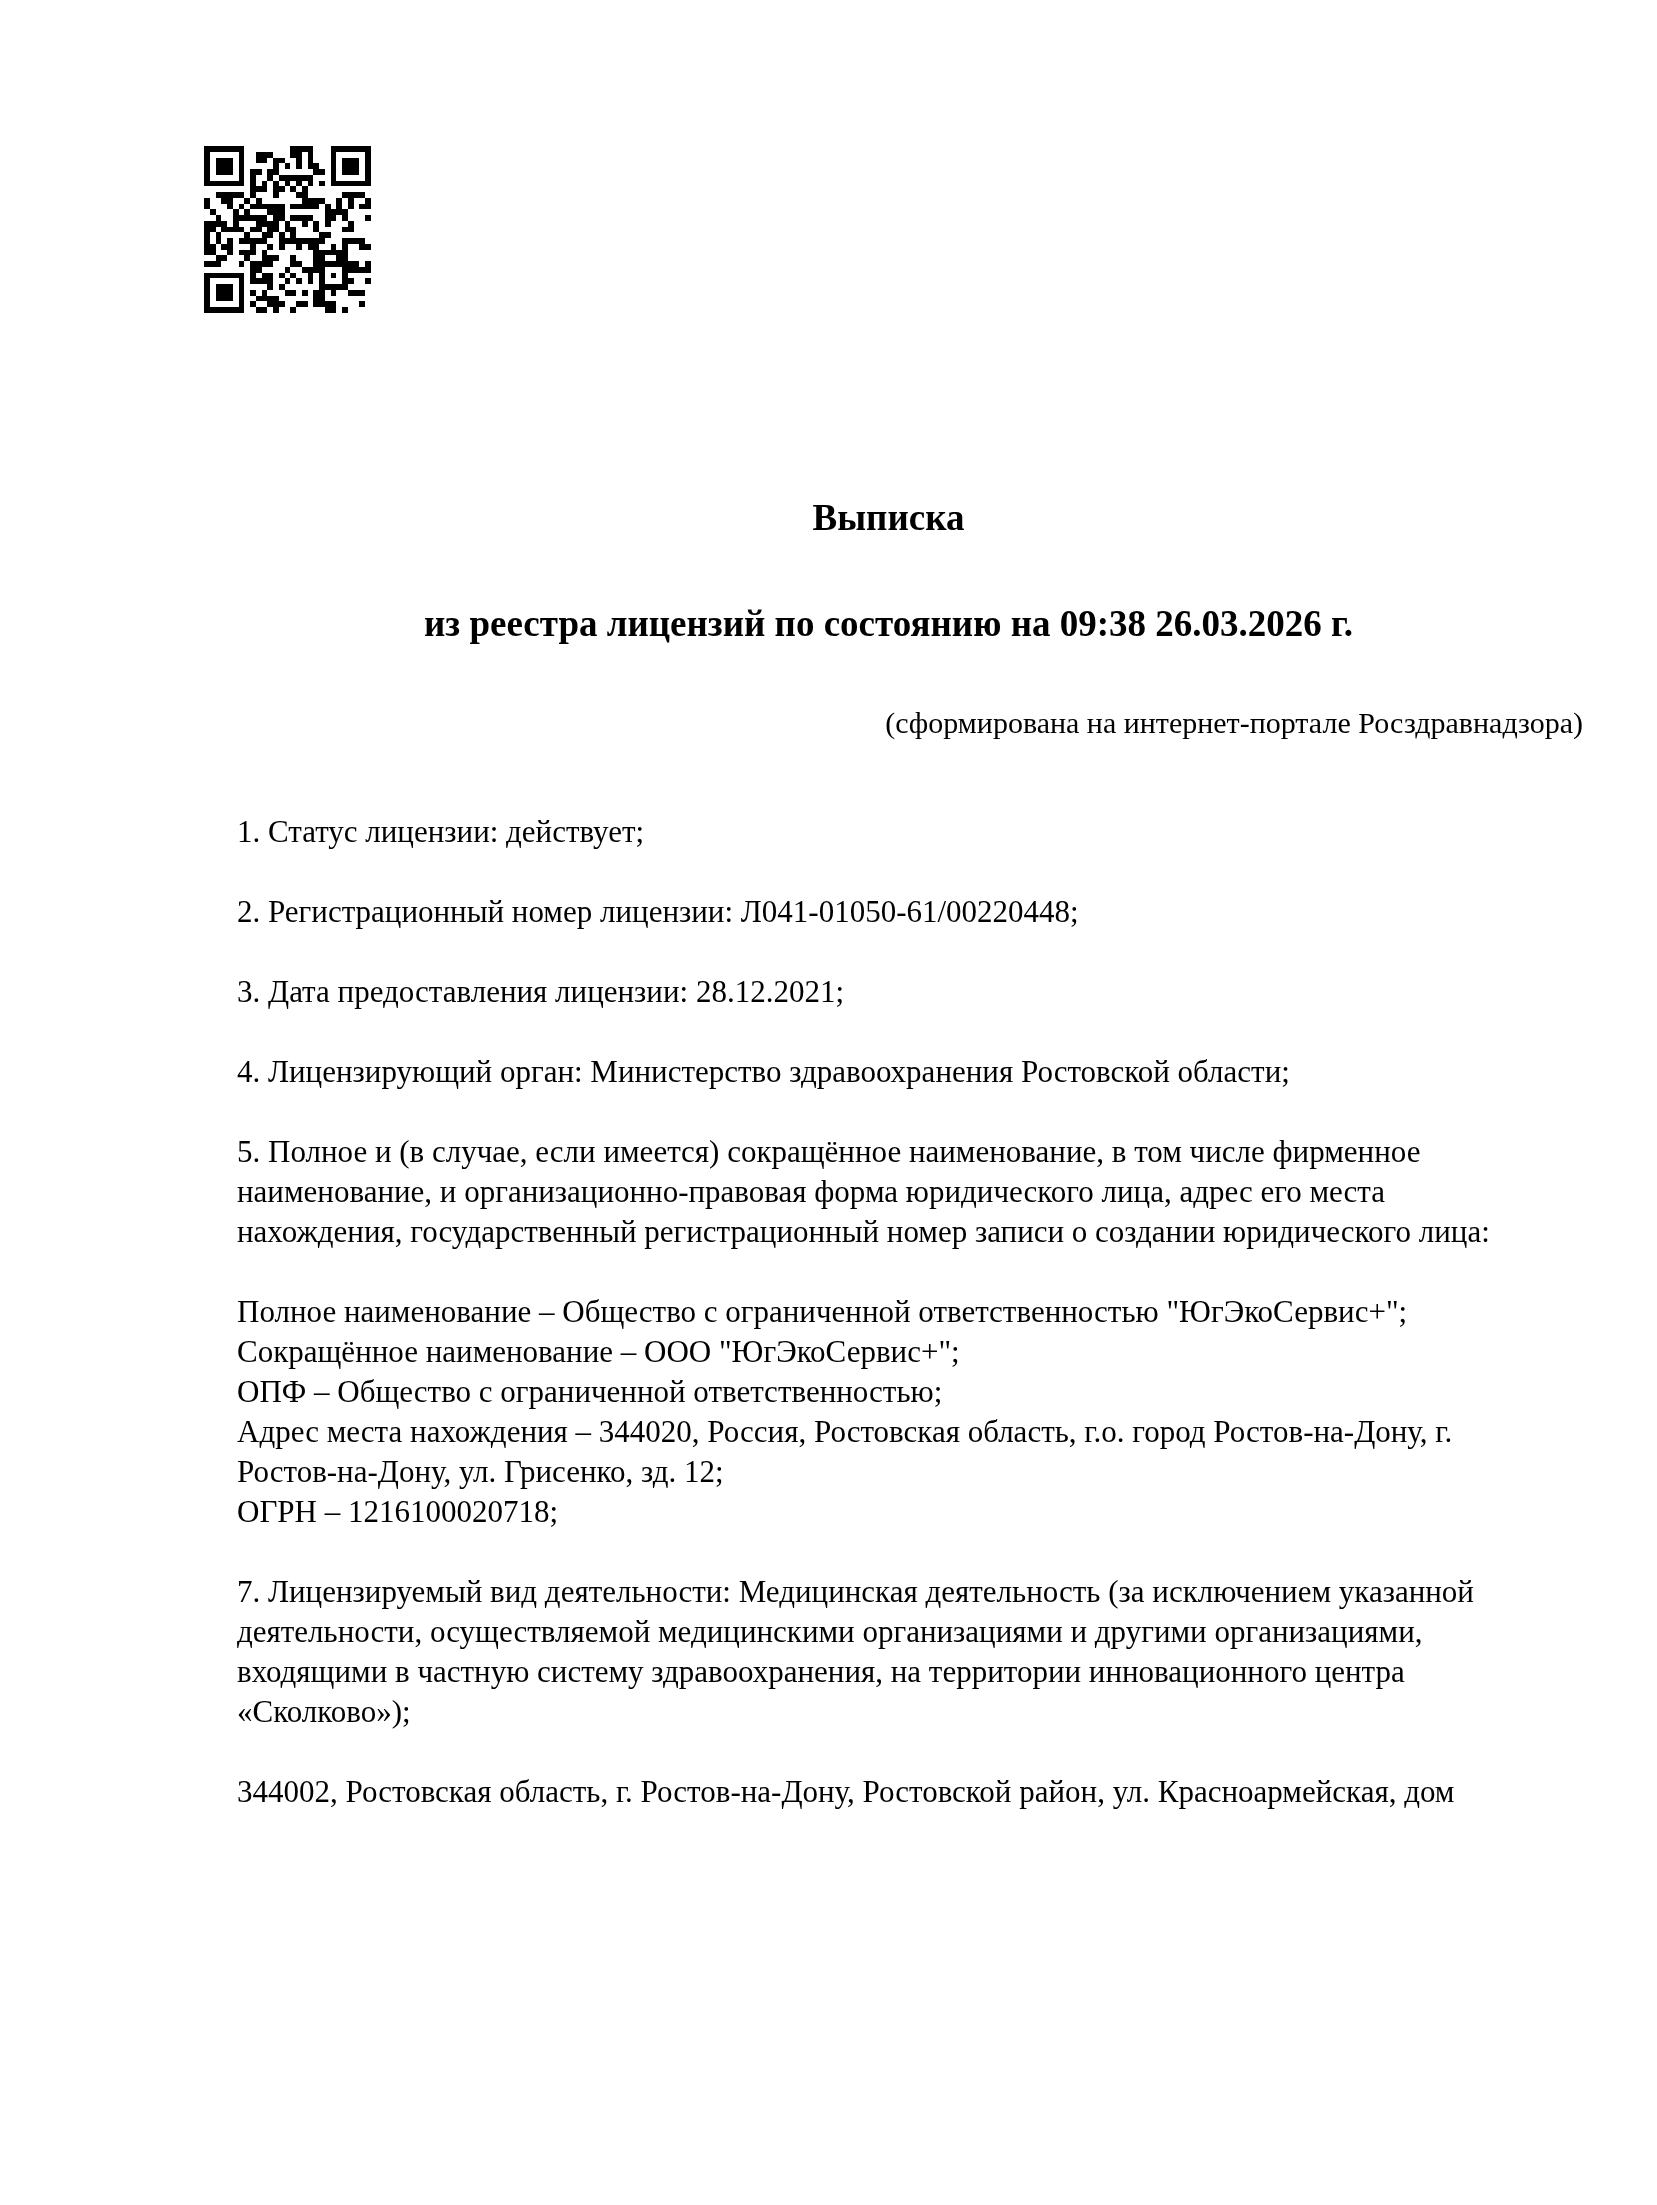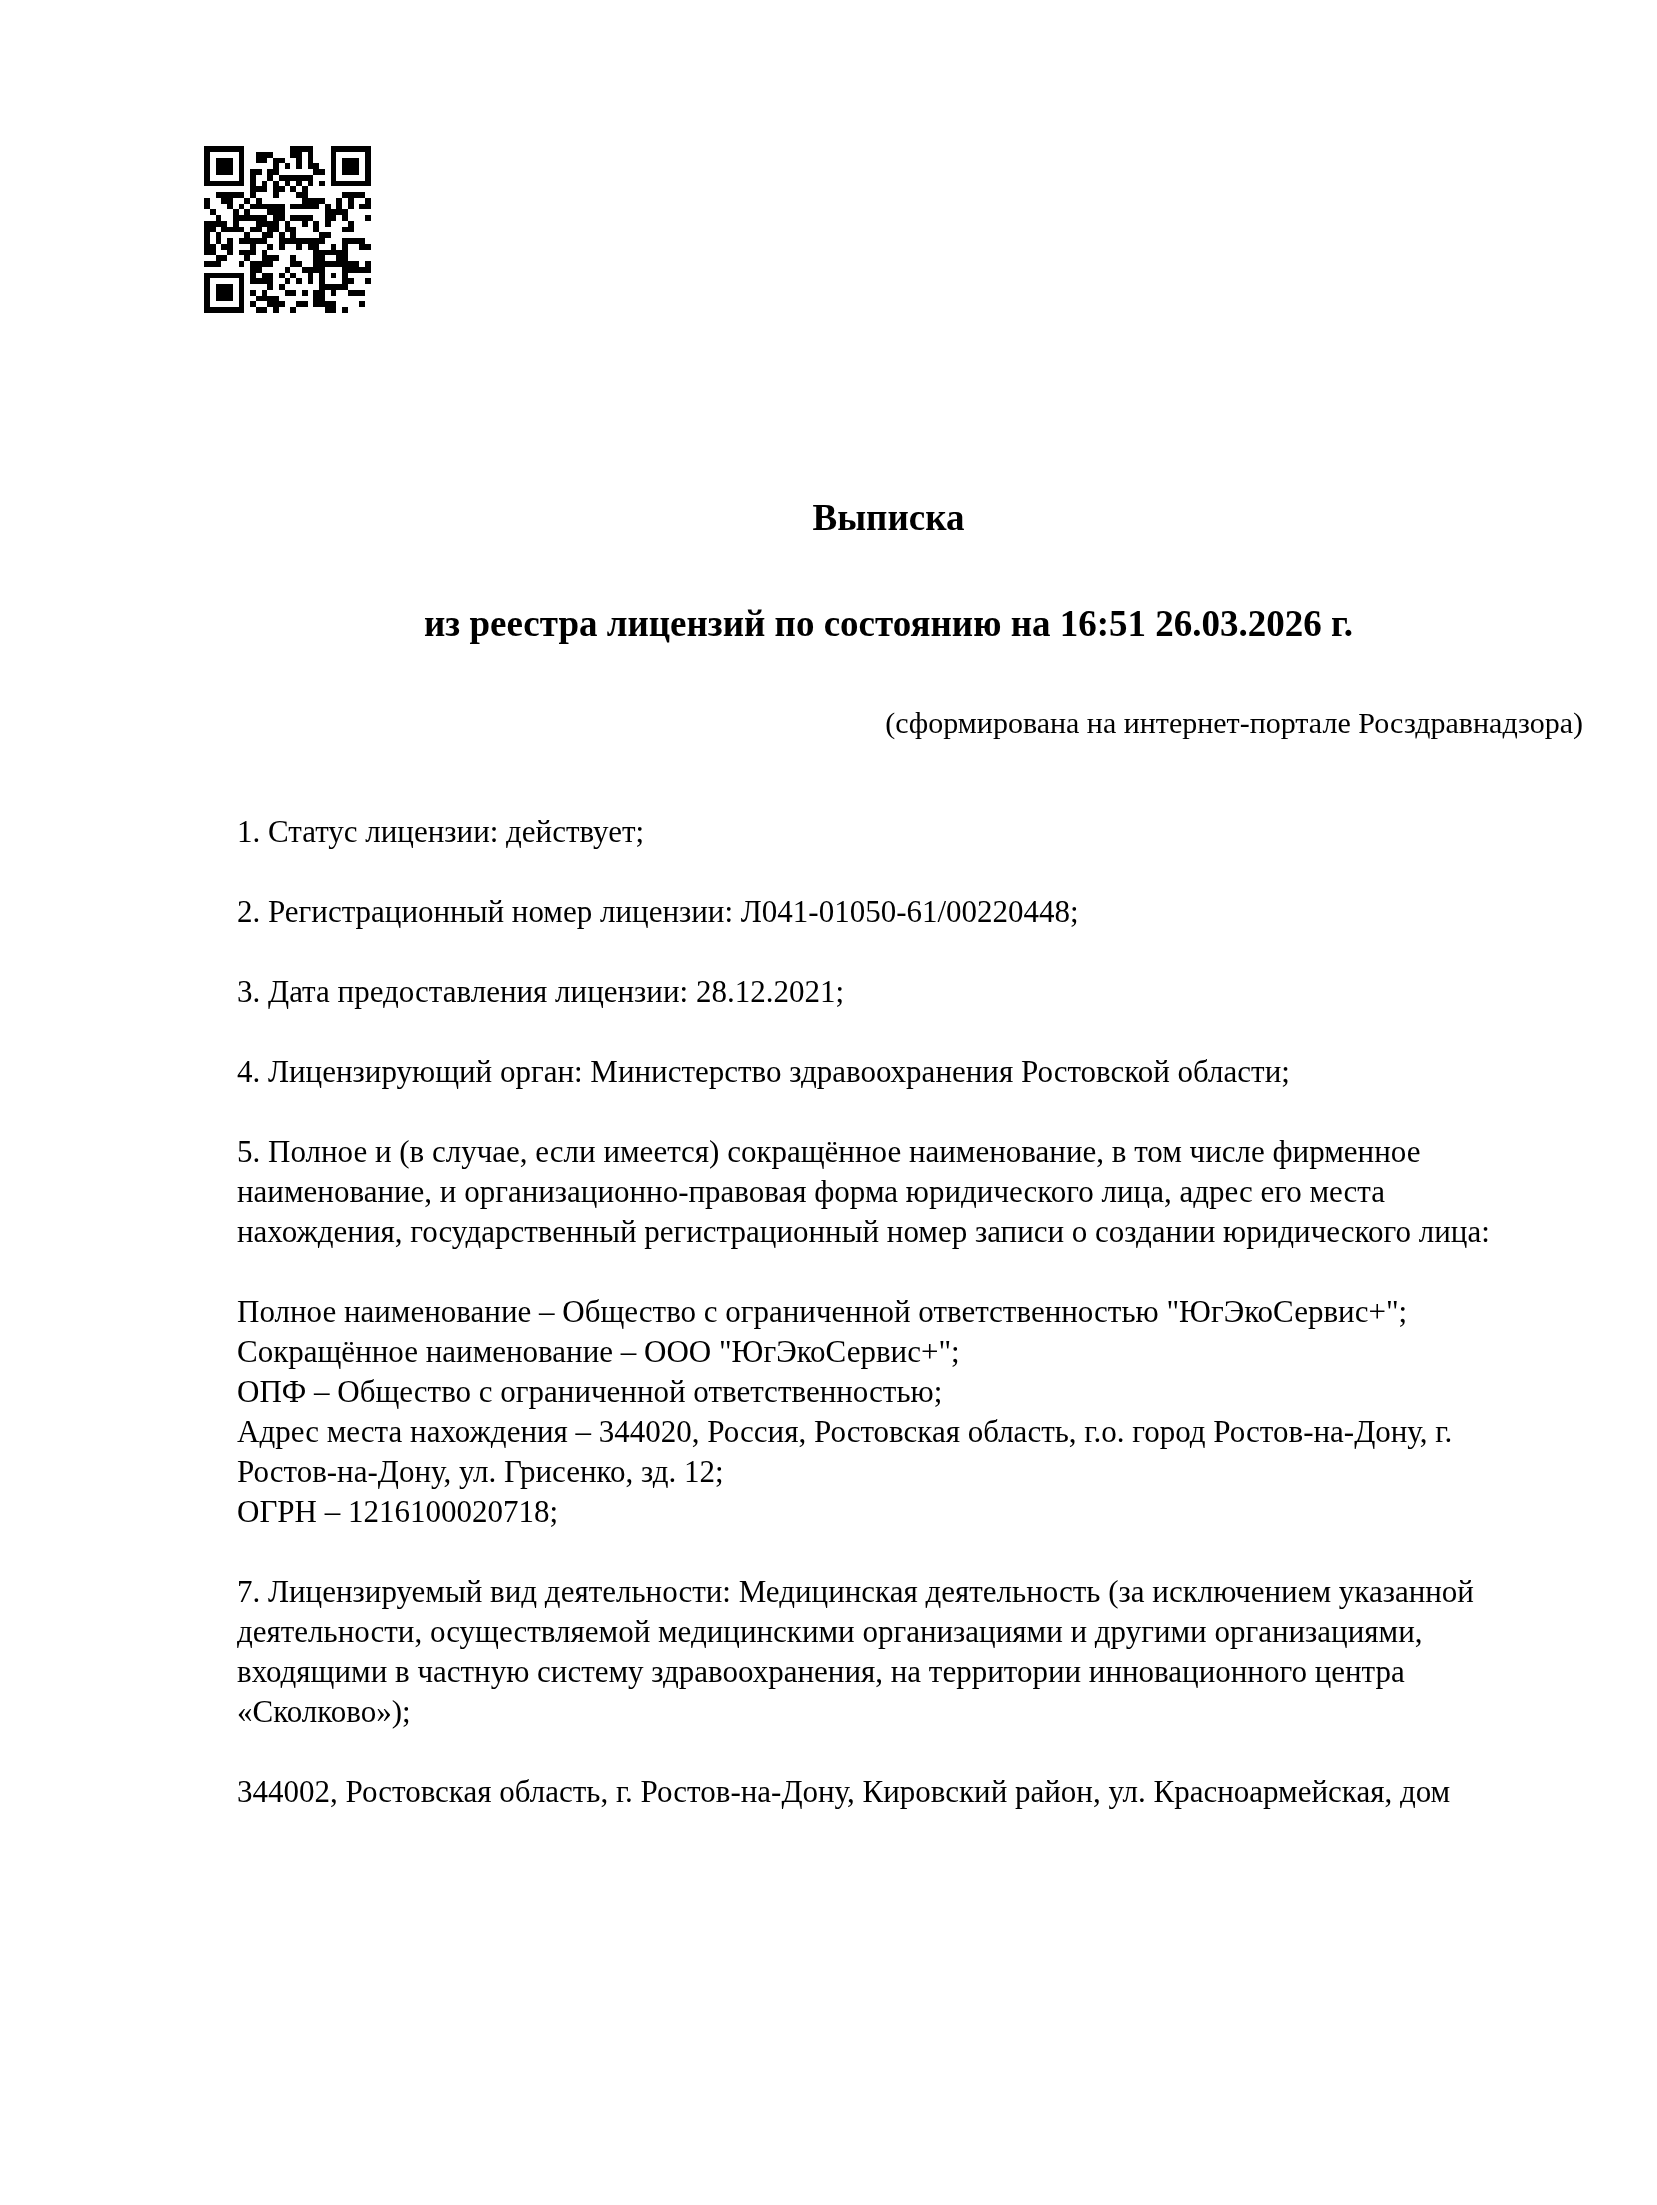--- a/index.html
+++ b/index.html
@@ -362,21 +362,21 @@
       <rect x="0" y="22" width="7" height="7" fill="#000000"></rect>
       <rect x="1" y="23" width="5" height="5" fill="#fff"></rect>
       <rect x="2" y="24" width="3" height="3" fill="#000000"></rect>
       <rect x="20" y="20" width="5" height="5" fill="#000000"></rect>
       <rect x="21" y="21" width="3" height="3" fill="#fff"></rect>
       <rect x="22" y="22" width="1" height="1" fill="#000000"></rect>
     </svg>
 
   <div class="title">
     <div>Выписка</div>
-    <div>из реестра лицензий по состоянию на 16:51 26.03.2026 г.</div>
+    <div>из реестра лицензий по состоянию на 09:38 26.03.2026 г.</div>
   </div>
 
   <div class="subtitle">(сформирована на интернет-портале Росздравнадзора)</div>
 
   <div class="body-text">
     <p>1. Статус лицензии: действует;</p>
     <p>2. Регистрационный номер лицензии: Л041-01050-61/00220448;</p>
     <p>3. Дата предоставления лицензии: 28.12.2021;</p>
     <p>4. Лицензирующий орган: Министерство здравоохранения Ростовской области;</p>
     <p>5. Полное и (в случае, если имеется) сокращённое наименование, в том числе фирменное
@@ -385,17 +385,17 @@
     <p>Полное наименование – Общество с ограниченной ответственностью "ЮгЭкоСервис+";
 Сокращённое наименование – ООО "ЮгЭкоСервис+";
 ОПФ – Общество с ограниченной ответственностью;
 Адрес места нахождения – 344020, Россия, Ростовская область, г.о. город Ростов-на-Дону, г.
 Ростов-на-Дону, ул. Грисенко, зд. 12;
 ОГРН – 1216100020718;</p>
     <p>7. Лицензируемый вид деятельности: Медицинская деятельность (за исключением указанной
 деятельности, осуществляемой медицинскими организациями и другими организациями,
 входящими в частную систему здравоохранения, на территории инновационного центра
 «Сколково»);</p>
-    <p>344002, Ростовская область, г. Ростов-на-Дону, Кировский район, ул. Красноармейская, дом</p>
+    <p>344002, Ростовская область, г. Ростов-на-Дону, Ростовской район, ул. Красноармейская, дом</p>
   </div>
 
 </div>
 
 
 </body></html>

